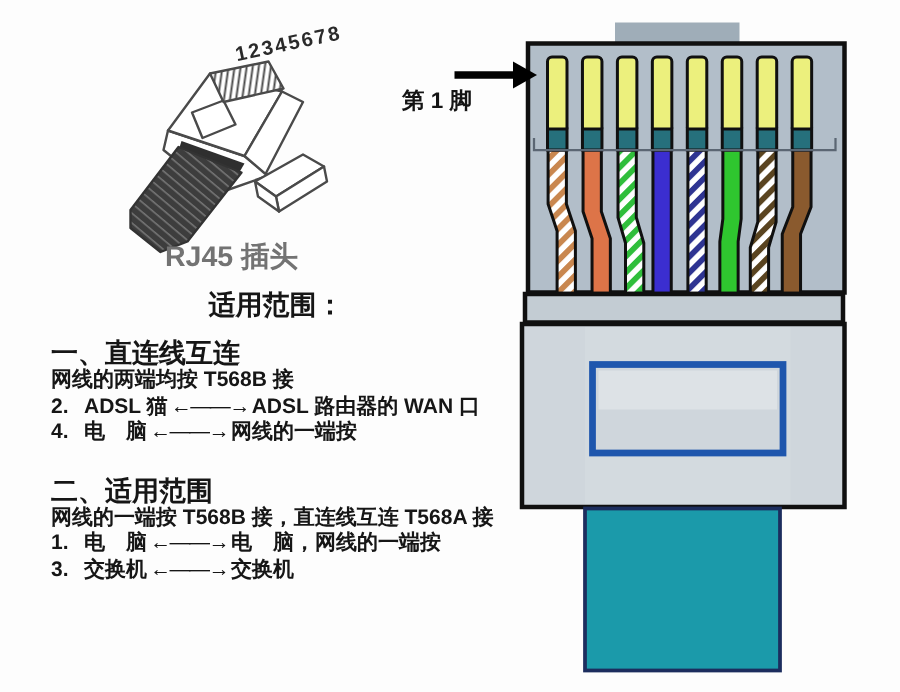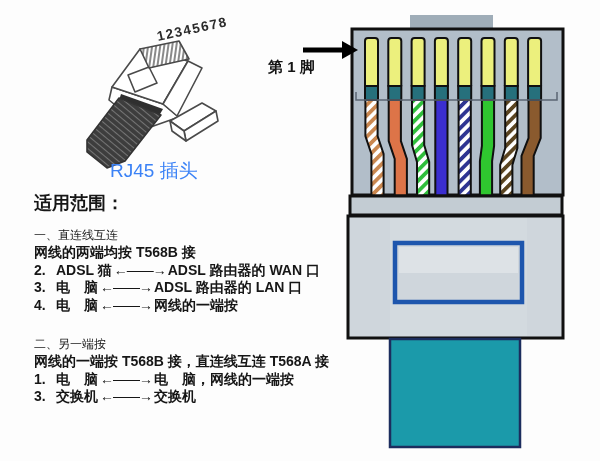--- a/index.html
+++ b/index.html
@@ -15,33 +15,33 @@
   svg{position:absolute;display:block;}
   .plug-svg{left:85px;top:28px;}
   .conn-svg{left:270px;top:8px;}
   .pin-numbers{
     position:absolute;left:157px;top:29px;
     font-size:13.5px;letter-spacing:1.5px;color:#2a2a2a;font-weight:600;
     transform:rotate(-12deg);transform-origin:left center;white-space:nowrap;
   }
   .plug-label{
     position:absolute;left:110px;top:158px;
-    font-size:19px;font-weight:400;color:#3b82f6;white-space:nowrap;
+    font-size:19px;font-weight:700;color:#737373;white-space:nowrap;
   }
   .pin1-label{
     position:absolute;left:268px;top:58px;
     font-size:15px;font-weight:700;color:#141414;white-space:nowrap;text-align:center;
   }
   .scope{
     position:absolute;left:34px;top:192px;width:300px;color:#161616;
   }
-  .scope-title{font-size:18px;font-weight:700;line-height:22px;}
+  .scope-title{font-size:18px;font-weight:700;line-height:22px;text-align:center;}
   .scope-section{margin-top:12px;}
   .scope-section + .scope-section{margin-top:21px;}
-  .sec-heading{font-size:12px;font-weight:400;line-height:18px;}
+  .sec-heading{font-size:18px;font-weight:700;line-height:18px;}
   .sec-sub{font-size:14px;font-weight:700;line-height:17.5px;}
   .item{font-size:14px;font-weight:700;line-height:17.5px;white-space:nowrap;}
   .item .num{display:inline-block;min-width:13px;margin-right:9px;}
   .item .arrow{letter-spacing:-1px;margin:0 2px;font-weight:400;}
 </style>
 </head>
 <body>
 
 <div class="canvas">
 
@@ -74,26 +74,25 @@
 
   <div class="plug-label">RJ45 插头</div>
 
   <div class="scope">
     <div class="scope-title">适用范围：</div>
 
     <div class="scope-section">
       <div class="sec-heading">一、直连线互连</div>
       <div class="sec-sub">网线的两端均按 T568B 接</div>
       <div class="item"><span class="num">2.</span><span class="term">ADSL 猫</span><span class="arrow">←——→</span><span class="term">ADSL 路由器的 WAN 口</span></div>
-      <div class="item"><span class="num">3.</span><span class="term">电　脑</span><span class="arrow">←——→</span><span class="term">ADSL 路由器的 LAN 口</span></div>
       <div class="item"><span class="num">4.</span><span class="term">电　脑</span><span class="arrow">←——→</span><span class="term">网线的一端按</span></div>
     </div>
 
     <div class="scope-section">
-      <div class="sec-heading">二、另一端按</div>
+      <div class="sec-heading">二、适用范围</div>
       <div class="sec-sub">网线的一端按 T568B 接，直连线互连 T568A 接</div>
       <div class="item"><span class="num">1.</span><span class="term">电　脑</span><span class="arrow">←——→</span><span class="term">电　脑，网线的一端按</span></div>
       <div class="item"><span class="num">3.</span><span class="term">交换机</span><span class="arrow">←——→</span><span class="term">交换机</span></div>
     </div>
   </div>
 
   <svg class="conn-svg" width="310" height="450" viewBox="0 0 310 450">
     <defs id="svg-defs">
         <pattern id="wirePat0" width="7.5" height="7.5" patternUnits="userSpaceOnUse" patternTransform="rotate(-45)">
           <rect width="7.5" height="7.5" fill="#ffffff"></rect>

